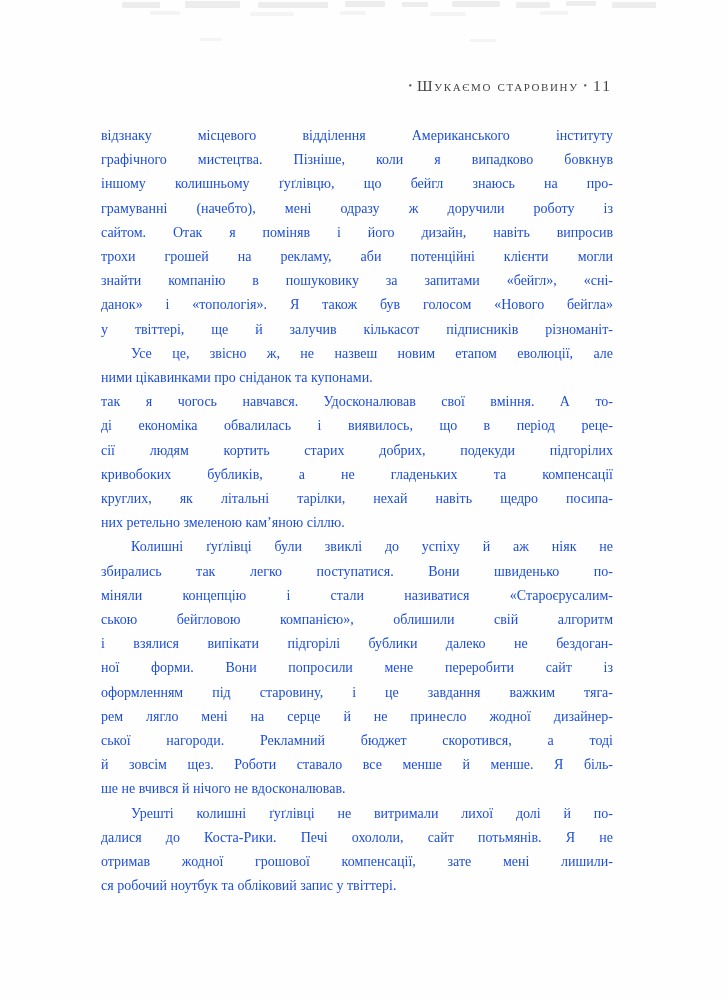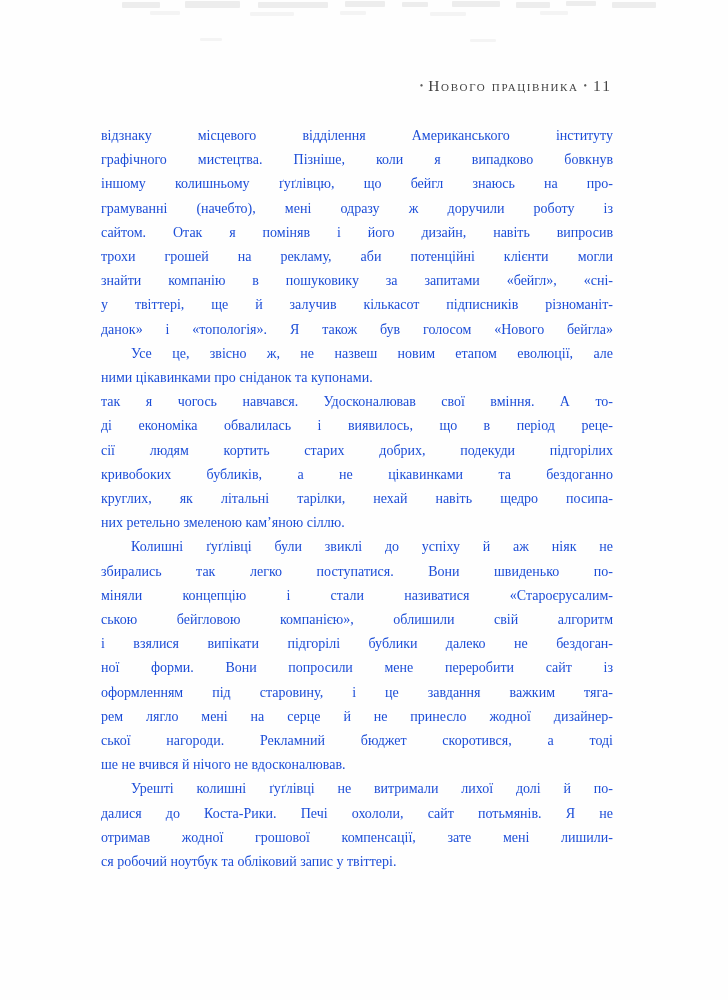--- a/index.html
+++ b/index.html
@@ -102,50 +102,51 @@
     <i class="f2" style="left:150px; top:11px; width:30px; height:4px;"></i>
     <i class="f2" style="left:250px; top:12px; width:44px; height:4px;"></i>
     <i class="f2" style="left:340px; top:11px; width:26px; height:4px;"></i>
     <i class="f2" style="left:430px; top:12px; width:36px; height:4px;"></i>
     <i class="f2" style="left:540px; top:11px; width:28px; height:4px;"></i>
     <i class="f2" style="left:200px; top:38px; width:22px; height:3px;"></i>
     <i class="f2" style="left:470px; top:39px; width:26px; height:3px;"></i>
   </div>
 
   <div class="running-head">
-    <span class="dot">•</span><span class="head-title">Нового працівника</span><span class="dot">•</span><span class="page-num">11</span>
+    <span class="dot">•</span><span class="head-title">Шукаємо старовину</span><span class="dot">•</span><span class="page-num">11</span>
   </div>
 
   <div class="text-block">
       <div class="line">відзнаку місцевого відділення Американського інституту</div>
       <div class="line">графічного мистецтва. Пізніше, коли я випадково бовкнув</div>
       <div class="line">іншому колишньому ґуґлівцю, що бейгл знаюсь на про-</div>
       <div class="line">грамуванні (начебто), мені одразу ж доручили роботу із</div>
       <div class="line">сайтом. Отак я поміняв і його дизайн, навіть випросив</div>
       <div class="line">трохи грошей на рекламу, аби потенційні клієнти могли</div>
       <div class="line">знайти компанію в пошуковику за запитами «бейгл», «сні-</div>
+      <div class="line">данок» і «топологія». Я також був голосом «Нового бейгла»</div>
       <div class="line">у твіттері, ще й залучив кількасот підписників різноманіт-</div>
-      <div class="line">данок» і «топологія». Я також був голосом «Нового бейгла»</div>
       <div class="line indented">Усе це, звісно ж, не назвеш новим етапом еволюції, але</div>
       <div class="line para-last">ними цікавинками про сніданок та купонами.</div>
       <div class="line">так я чогось навчався. Удосконалював свої вміння. А то-</div>
       <div class="line">ді економіка обвалилась і виявилось, що в період реце-</div>
       <div class="line">сії людям кортить старих добрих, подекуди підгорілих</div>
-      <div class="line">кривобоких бубликів, а не цікавинками та бездоганно</div>
+      <div class="line">кривобоких бубликів, а не гладеньких та компенсації</div>
       <div class="line">круглих, як літальні тарілки, нехай навіть щедро посипа-</div>
       <div class="line para-last">них ретельно змеленою кам’яною сіллю.</div>
       <div class="line indented">Колишні ґуґлівці були звиклі до успіху й аж ніяк не</div>
       <div class="line">збирались так легко поступатися. Вони швиденько по-</div>
       <div class="line">міняли концепцію і стали називатися «Староєрусалим-</div>
       <div class="line">ською бейгловою компанією», облишили свій алгоритм</div>
       <div class="line">і взялися випікати підгорілі бублики далеко не бездоган-</div>
       <div class="line">ної форми. Вони попросили мене переробити сайт із</div>
       <div class="line">оформленням під старовину, і це завдання важким тяга-</div>
       <div class="line">рем лягло мені на серце й не принесло жодної дизайнер-</div>
       <div class="line">ської нагороди. Рекламний бюджет скоротився, а тоді</div>
+      <div class="line">й зовсім щез. Роботи ставало все менше й менше. Я біль-</div>
       <div class="line para-last">ше не вчився й нічого не вдосконалював.</div>
       <div class="line indented">Урешті колишні ґуґлівці не витримали лихої долі й по-</div>
       <div class="line">далися до Коста-Рики. Печі охололи, сайт потьмянів. Я не</div>
       <div class="line">отримав жодної грошової компенсації, зате мені лишили-</div>
       <div class="line para-last">ся робочий ноутбук та обліковий запис у твіттері.</div>
     </div>
 
 </div>
 
 </body></html>

